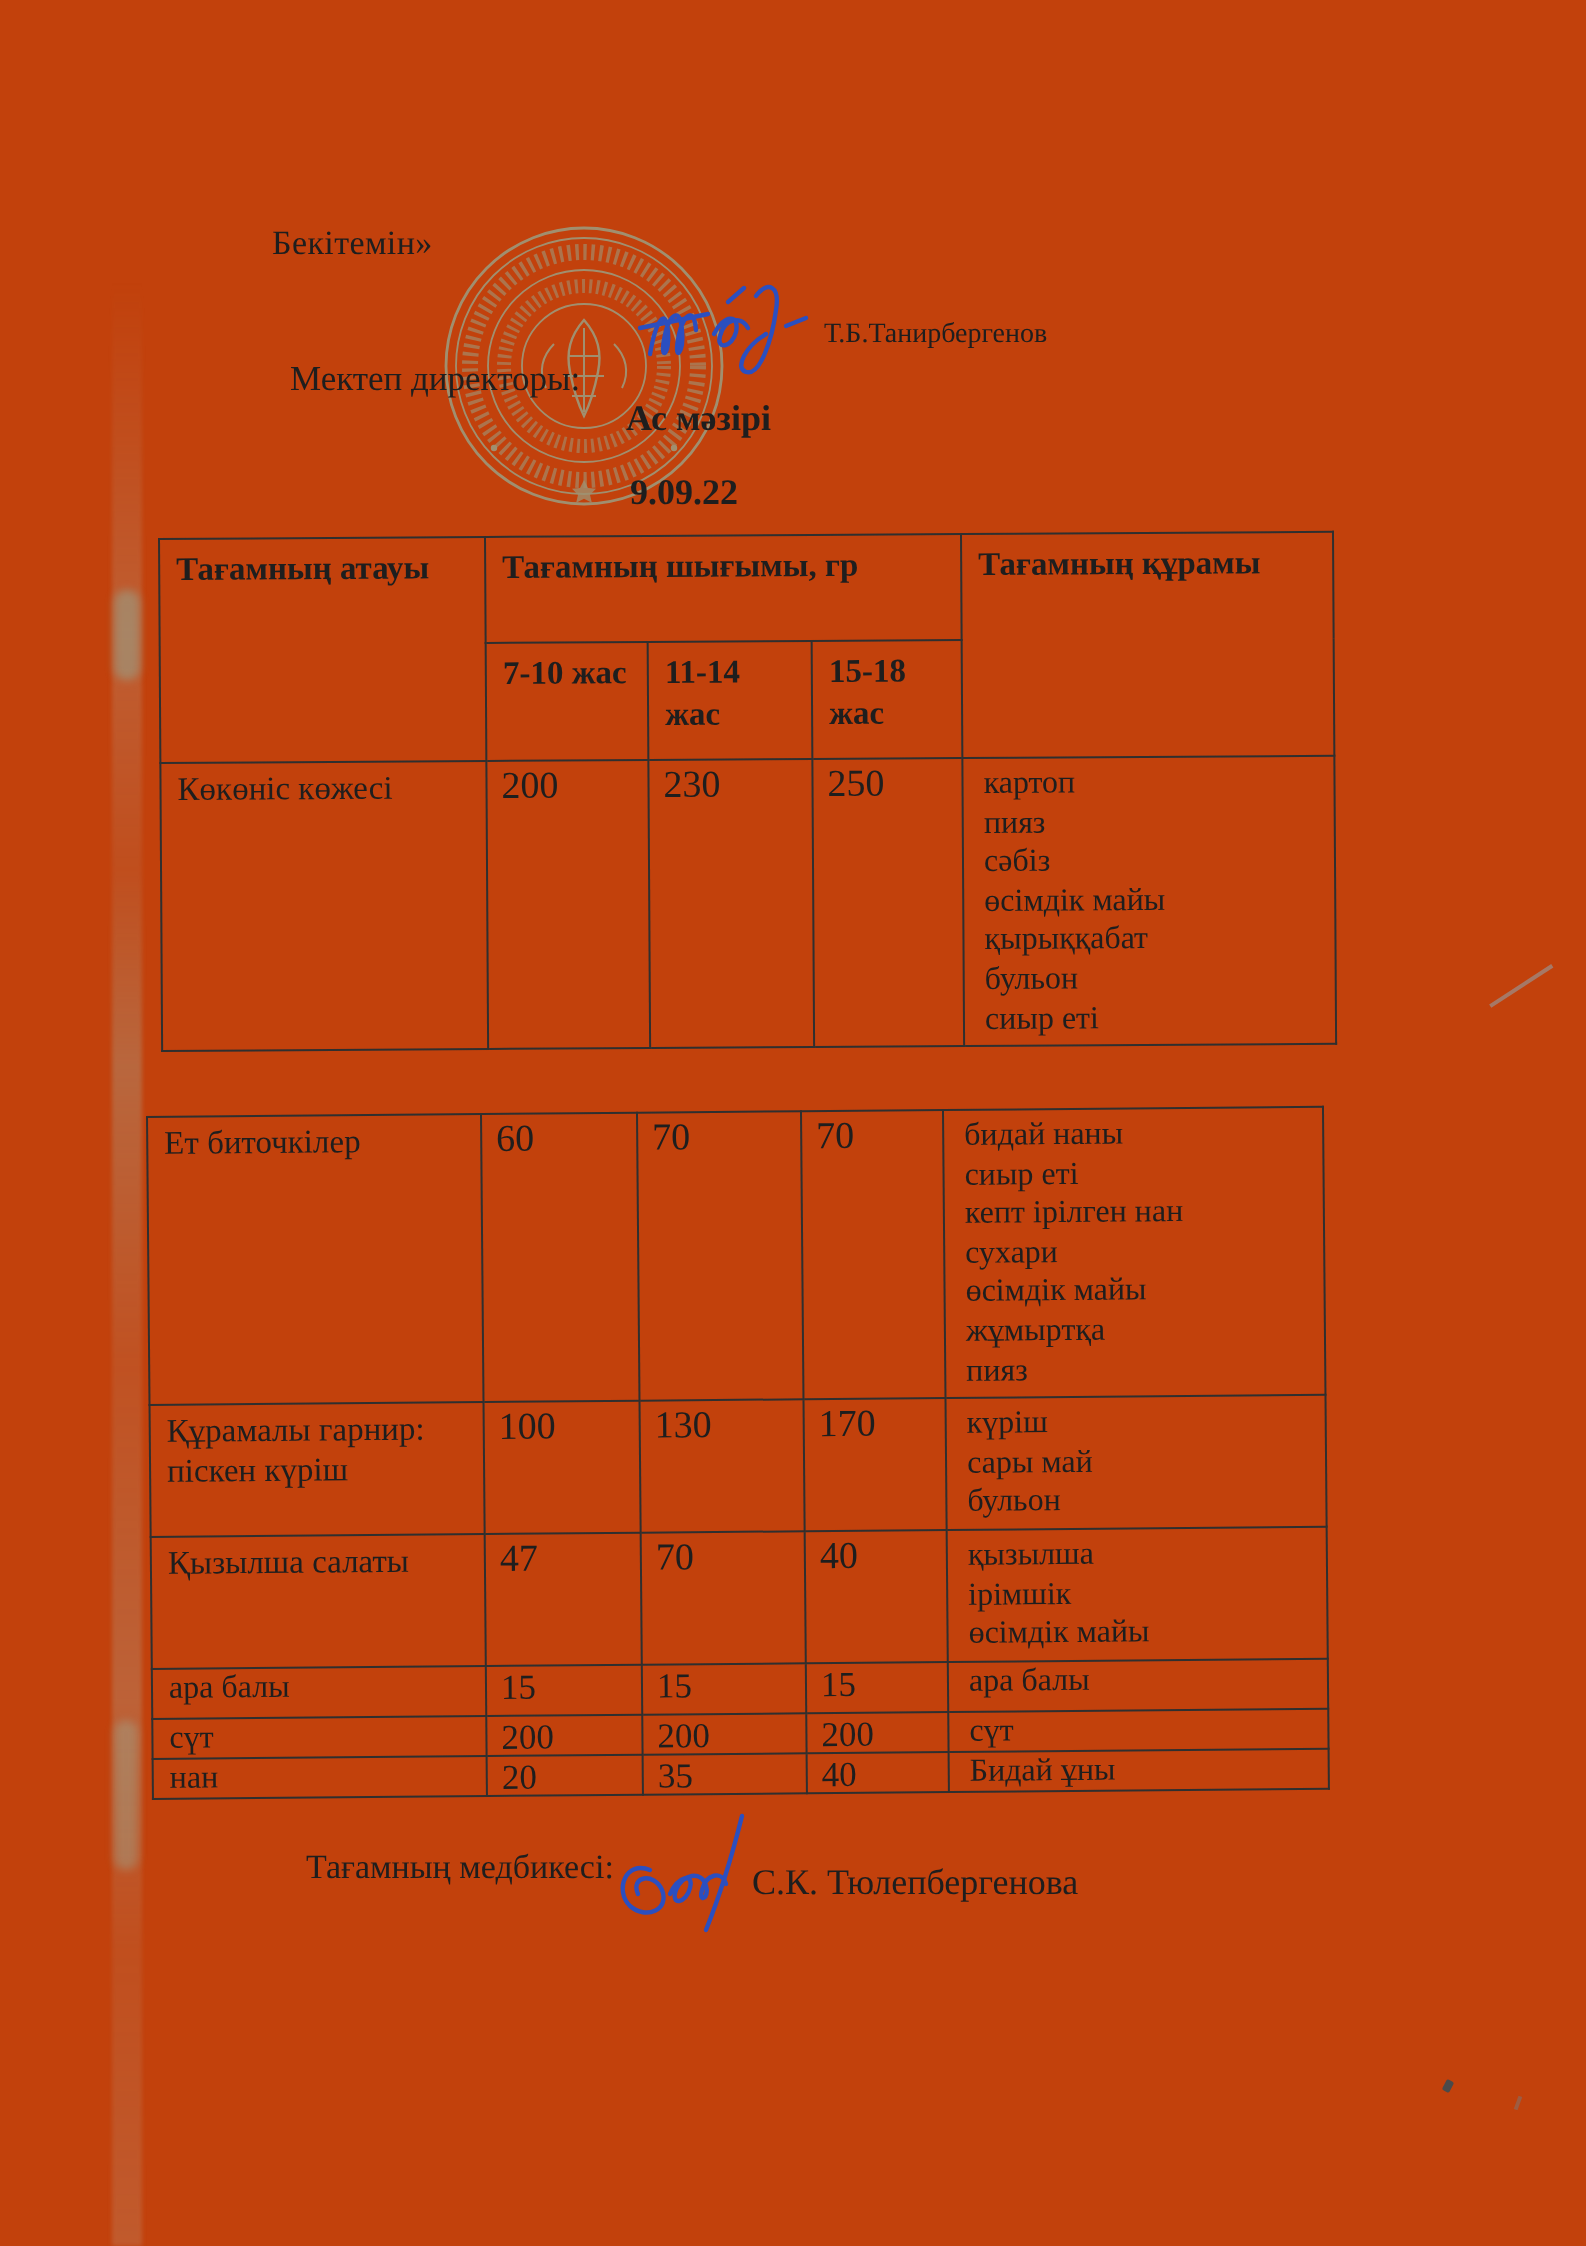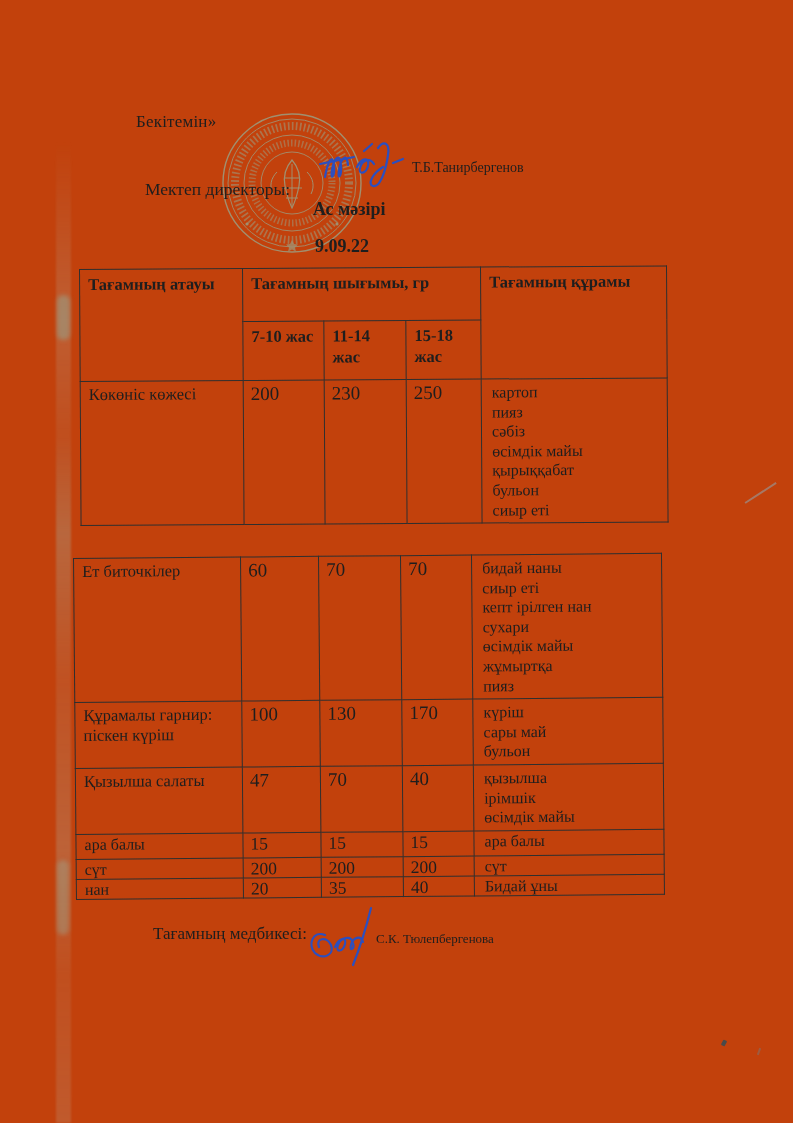--- a/index.html
+++ b/index.html
@@ -46,21 +46,21 @@
   .t2 tr:nth-child(3) { height:60px; }
   .t2 tr:nth-child(4) { height:25px; }
   .t2 tr:nth-child(5) { height:20px; }
   .t2 tr:nth-child(6) { height:20px; }
   .t2 tr.single td        { padding-top:1px; padding-bottom:0; }
   .t2 tr.single .c-val    { font-size:17.5px; line-height:18px; }
   .t2 tr.single .c-name   { font-size:16px;   line-height:18px; }
   .t2 tr.single .c-ing    { font-size:16px;   line-height:18px; }
 
   .nurse-label { left:153px; top:924px; font-size:17px; }
-  .nurse-name  { left:376px; top:931px; font-size:13px; }
+  .nurse-name  { left:376px; top:931px; font-size:18px; }
 
   
   .scan-strip { left:56px; top:140px; width:15px; height:983px;
     background:linear-gradient(180deg,
       rgba(190,205,196,0) 0%, rgba(185,202,192,.22) 18%, rgba(180,200,190,.10) 30%,
       rgba(165,192,178,.30) 40%, rgba(185,205,195,.12) 55%, rgba(175,198,186,.25) 72%,
       rgba(185,205,195,.10) 85%, rgba(190,208,198,.18) 100%);
     filter:blur(1px);
   }
   .blotch1 { left:57px; top:295px; width:13px; height:45px; background:rgba(140,180,162,.45); border-radius:6px; filter:blur(2px); }

